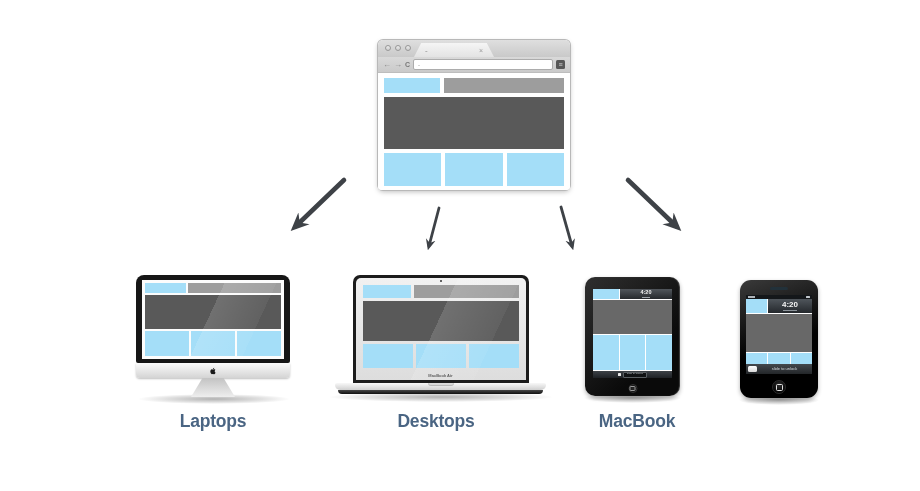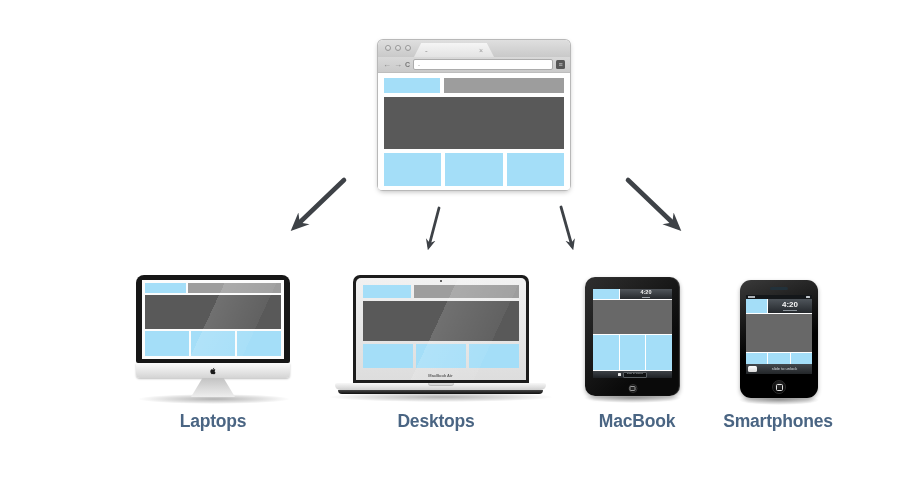--- a/index.html
+++ b/index.html
@@ -291,15 +291,14 @@
       </div>
     </div>
     <div class="ph-home">
       <span class="ph-home-sq"></span>
     </div>
   </div>
 
   <div class="device-label" style="left:213px;">Laptops</div>
   <div class="device-label" style="left:436px;">Desktops</div>
   <div class="device-label" style="left:637px;">MacBook</div>
-  <div class="device-label" style="left:778px;">Smartphones</div>
 
 </div>
 
 </body></html>

